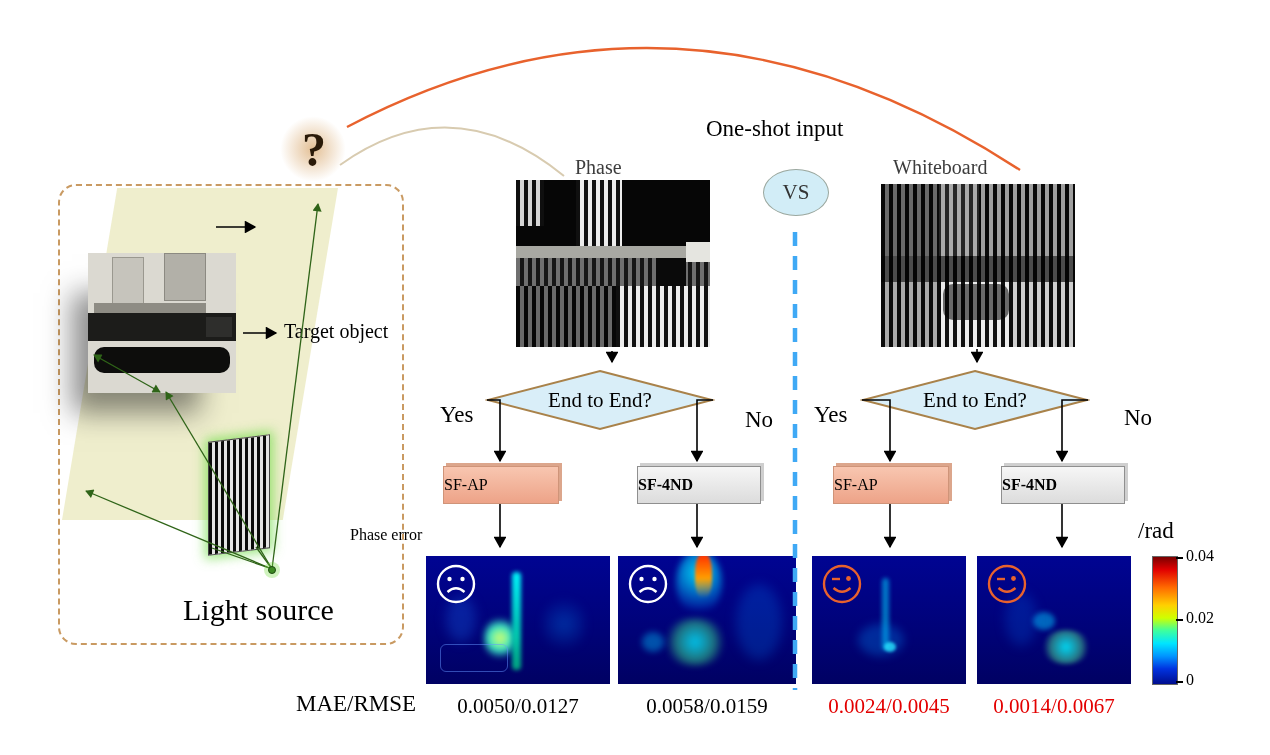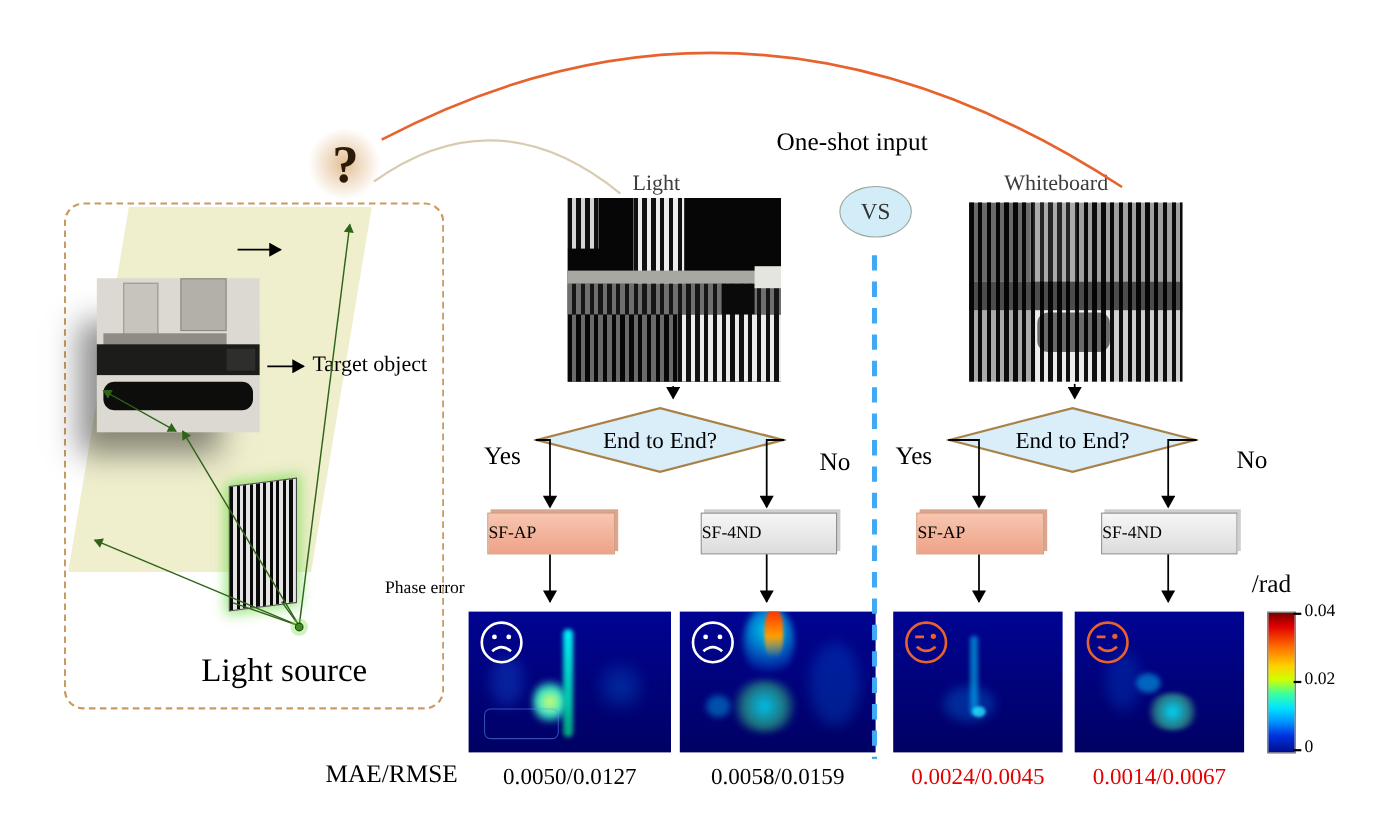--- a/index.html
+++ b/index.html
@@ -21,21 +21,21 @@
                   background:linear-gradient(180deg,#d6c4a6,#bfa884);border:2px solid #8a7348;font-size:23px;}
   #qglow{left:280px;top:116px;width:66px;height:66px;border-radius:50%;
          background:radial-gradient(circle,rgba(222,180,130,0.85) 0%,rgba(222,180,130,0) 70%);}
   #qmark{left:302px;top:122px;font-size:48px;font-weight:bold;color:#2a1a08;}
   #target-label{left:284px;top:320px;font-size:20px;}
   #light-label{left:183px;top:593px;font-size:30px;}
 
   
   #title{left:706px;top:116px;font-size:23px;}
   #black-label{left:575px;top:156px;font-size:20px;color:#3d3d3d;}
-  #whiteboard-label{left:893px;top:156px;font-size:20px;color:#3d3d3d;margin-left:20px;}
+  #whiteboard-label{left:893px;top:156px;font-size:20px;color:#3d3d3d;}
 
   
   .fringe{position:absolute;overflow:hidden;background:#060606;}
   #fringe-black{left:516px;top:180px;width:194px;height:167px;}
   #fringe-white{left:881px;top:184px;width:194px;height:163px;
                 background:repeating-linear-gradient(90deg,#101010 0 4px,#ececec 4px 8px);}
   .stripes{background:repeating-linear-gradient(90deg,#101010 0 4px,#ececec 4px 8px);}
 
   
   #vs-badge{left:763px;top:169px;width:64px;height:45px;border-radius:50%;
@@ -44,21 +44,21 @@
 
   
   .diamond{position:absolute;width:230px;height:64px;}
   .diamond svg{position:absolute;left:0;top:0;}
   .diamond .dtext{position:absolute;left:0;top:0;width:100%;height:100%;display:flex;align-items:center;justify-content:center;font-size:21px;}
   .yesno{position:absolute;font-size:23px;}
 
   
   .mbox{position:absolute;height:36px;display:flex;align-items:center;justify-content:flex-start;font-size:16px;}
   .sfap{width:114px;background:linear-gradient(180deg,#f8c6b0,#eda388);border:1px solid #cf9479;box-shadow:3px -3px 0 0 #dca68c;}
-  .sf4nd{width:122px;background:linear-gradient(180deg,#f6f6f6,#dcdcdc);border:1px solid #8f8f8f;box-shadow:3px -3px 0 0 #cfcfcf;}
+  .sf4nd{width:122px;background:linear-gradient(180deg,#f6f6f6,#dcdcdc);border:1px solid #8f8f8f;box-shadow:3px -3px 0 0 #cfcfcf;font-weight:bold;}
 
   #phase-error{left:350px;top:526px;font-size:16px;}
 
   
   .heat{position:absolute;top:556px;height:128px;overflow:hidden;
         background:linear-gradient(180deg,#000492 0%,#000277 60%,#000163 100%);}
   #h1{left:426px;width:184px;} #h2{left:618px;width:178px;}
   #h3{left:812px;width:154px;} #h4{left:977px;width:154px;}
   .blob{position:absolute;border-radius:50%;filter:blur(3px);}
   .smiley{position:absolute;left:8px;top:6px;}
@@ -96,21 +96,21 @@
 
   <div class="abs" id="grating"></div>
 
   <div class="abs" id="qglow"></div>
   <div class="label" id="qmark">?</div>
 
   <div class="label" id="target-label">Target object</div>
   <div class="label" id="light-label">Light source</div>
 
   <div class="label" id="title">One-shot input</div>
-  <div class="label" id="black-label">Light</div>
+  <div class="label" id="black-label">Phase</div>
   <div class="label" id="whiteboard-label">Whiteboard</div>
 
   <div class="fringe" id="fringe-black">
     <div class="abs stripes" style="left:60px;top:0;width:46px;height:78px;"></div>
     <div class="abs stripes" style="left:0;top:0;width:28px;height:46px;opacity:.9;"></div>
     <div class="abs" style="left:0;top:66px;width:194px;height:12px;background:#a8a8a2;"></div>
     <div class="abs" style="left:0;top:78px;width:194px;height:28px;background:repeating-linear-gradient(90deg,#6f6f6f 0 4px,#161616 4px 8px);"></div>
     <div class="abs" style="left:140px;top:78px;width:30px;height:28px;background:#0a0a0a;"></div>
     <div class="abs stripes" style="left:0;top:106px;width:100px;height:61px;filter:brightness(.45);"></div>
     <div class="abs stripes" style="left:100px;top:106px;width:94px;height:61px;"></div>

